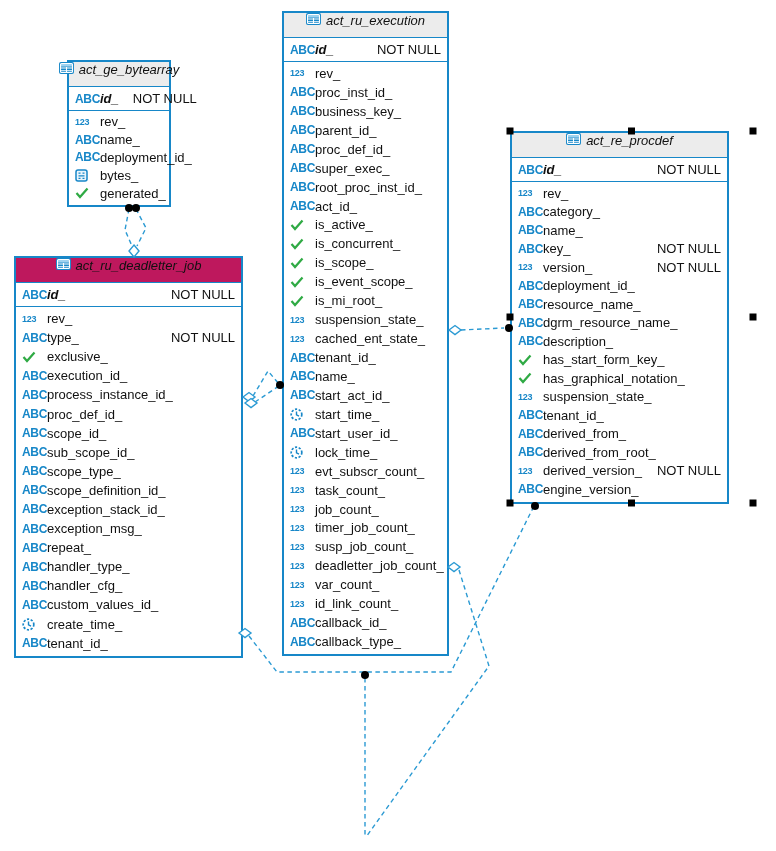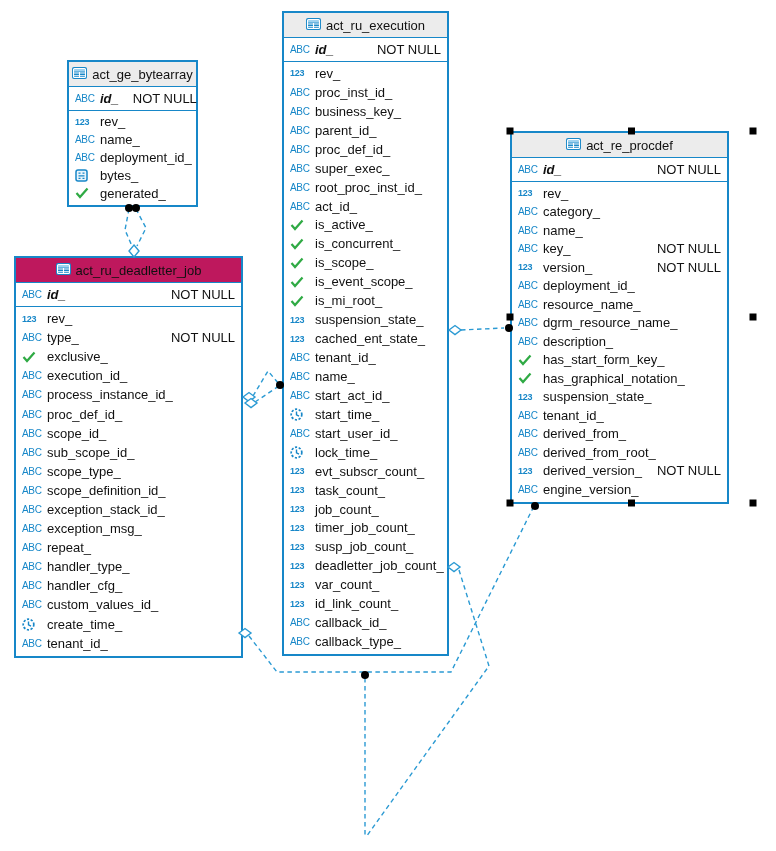--- a/index.html
+++ b/index.html
@@ -1,34 +1,34 @@
 <!DOCTYPE html>
 <html><head>
 <meta charset="utf-8">
 <style>
   html,body{margin:0;padding:0;background:#ffffff;}
   .canvas{position:relative;width:776px;height:851px;background:#ffffff;overflow:hidden;
           font-family:"Liberation Sans",sans-serif;}
 
   .tbl{position:absolute;background:#ffffff;border:2px solid #1787c8;box-sizing:border-box;}
-  .tbl-header{height:24px;display:flex;align-items:center;justify-content:center;gap:5px;
-              background:#ececec;border-bottom:1px solid #1787c8;font-size:13px;color:#111;}
+  .tbl-header{height:24px;display:flex;justify-content:center;gap:5px;
+              background:#ececec;border-bottom:1px solid #1787c8;font-size:13px;color:#111;font-style:italic;}
   .tbl.selected .tbl-header{background:#be185d;}
   .tbl-pk{border-bottom:1px solid #1787c8;}
   .tbl-pk .row{height:23px;}
   .tbl-pk .cname{font-weight:bold;font-style:italic;}
   .tbl-body{padding:2px 0 3px;}
   .row{display:flex;align-items:center;gap:4px;padding:0 6px;font-size:13px;color:#111;
        height:var(--rh,19px);white-space:nowrap;}
   .cnn{margin-left:auto;padding-left:10px;text-align:right;}
   .ic{width:21px;flex:0 0 21px;display:inline-flex;align-items:center;}
-  .ic-abc{font-size:10px;font-weight:normal;color:#1787c8;letter-spacing:-0.3px;}
+  .ic-abc{font-size:12px;font-weight:bold;color:#1787c8;letter-spacing:-0.3px;}
   .ic-123{font-size:9px;font-weight:bold;color:#1787c8;letter-spacing:-0.3px;}
 
-  #t0{left:67px;top:60px;width:131px;--rh:17.8px;}
+  #t0{left:67px;top:60px;width:104px;--rh:17.8px;}
   #t1{left:282px;top:11px;width:167px;--rh:18.95px;}
   #t2{left:14px;top:256px;width:229px;--rh:19.1px;}
   #t3{left:510px;top:131px;width:219px;--rh:18.5px;}
 
   .overlay{position:absolute;left:0;top:0;z-index:5;pointer-events:none;}
 </style>
 </head>
 <body>
 
 <div class="canvas">

